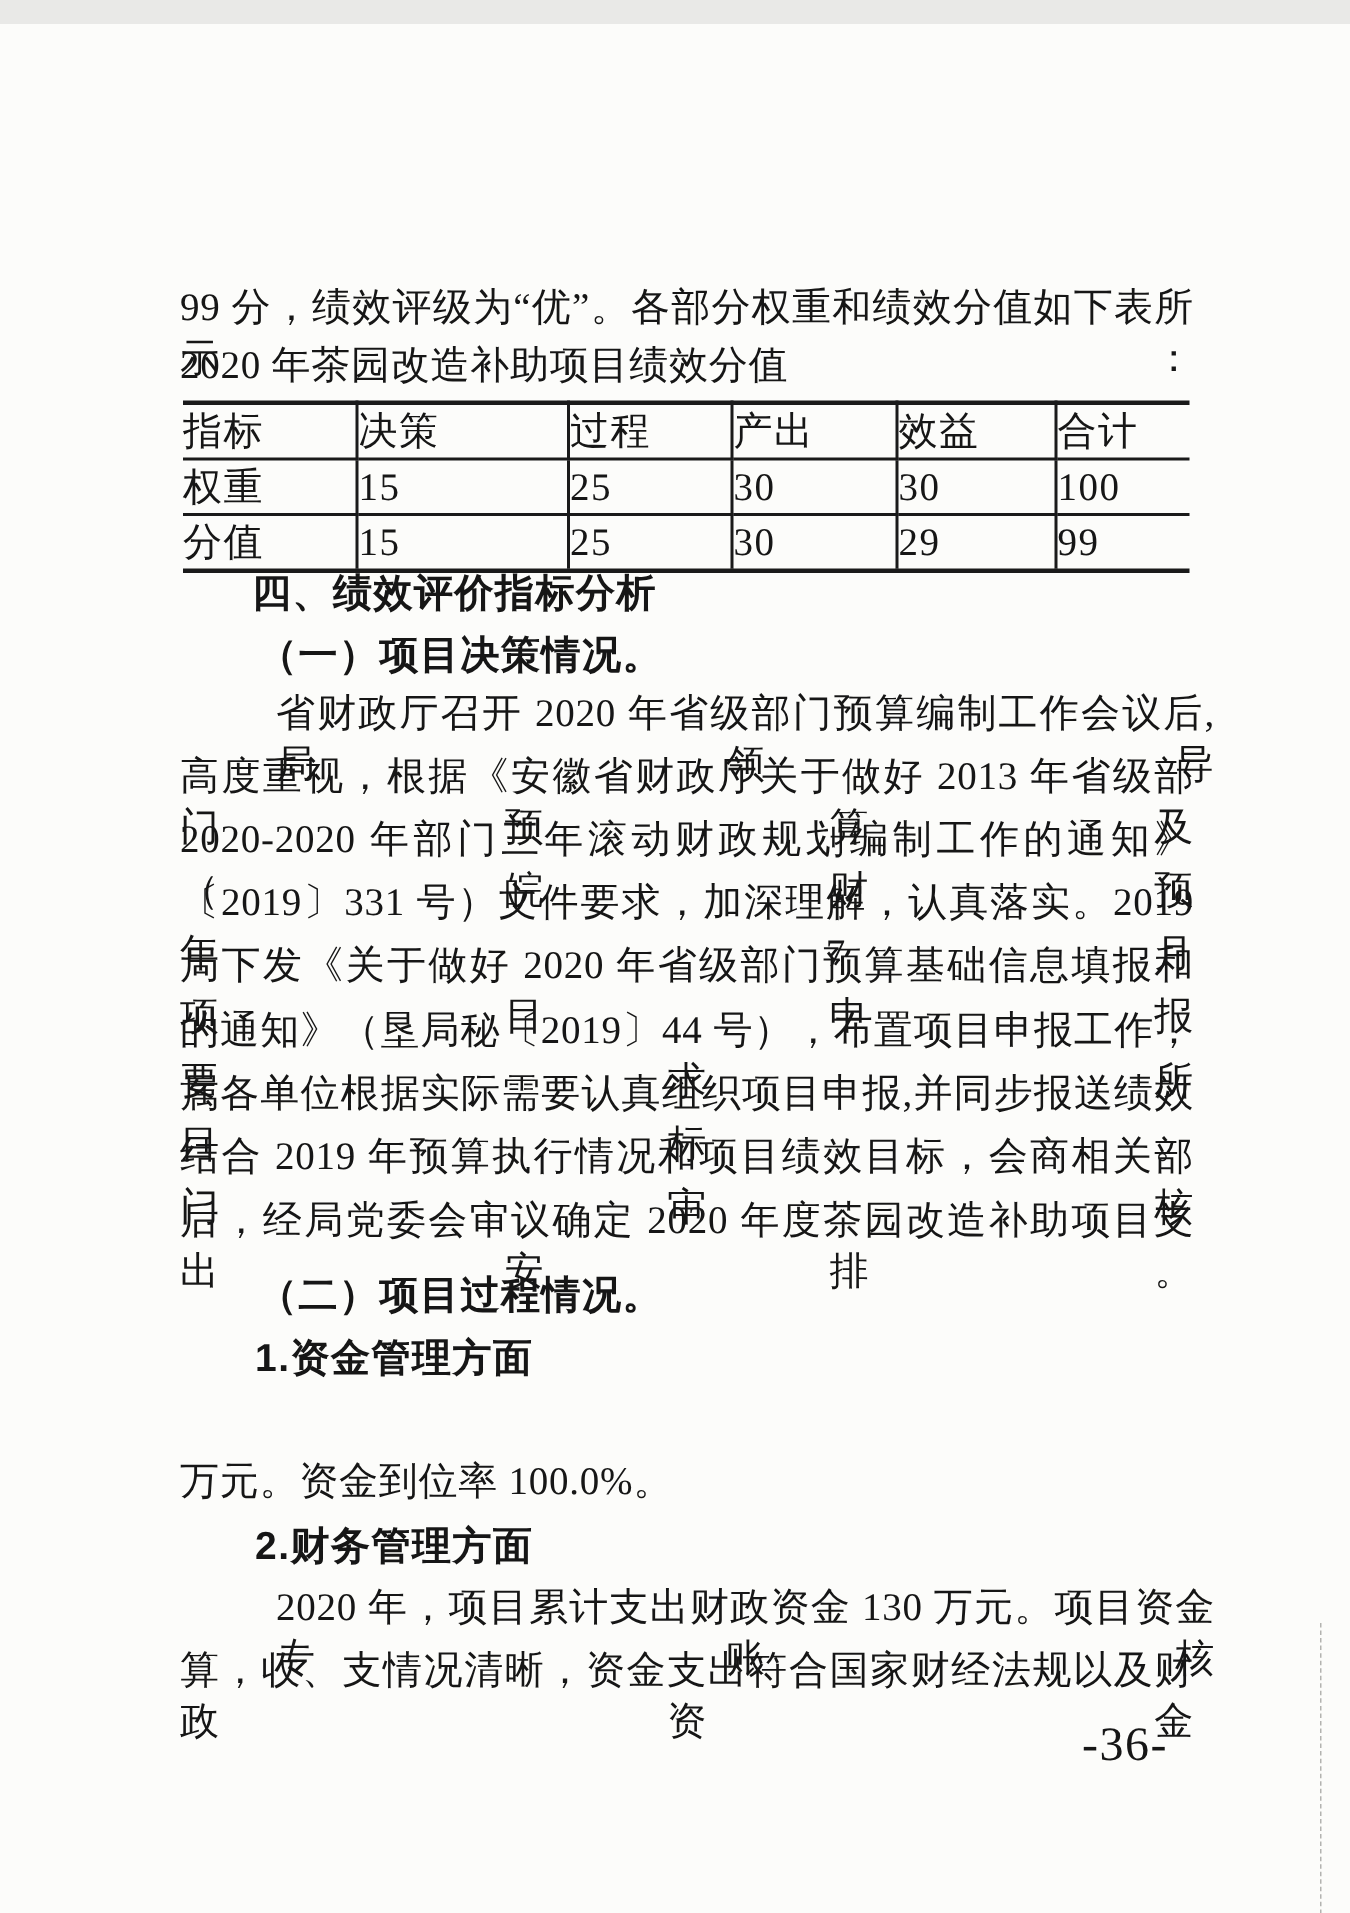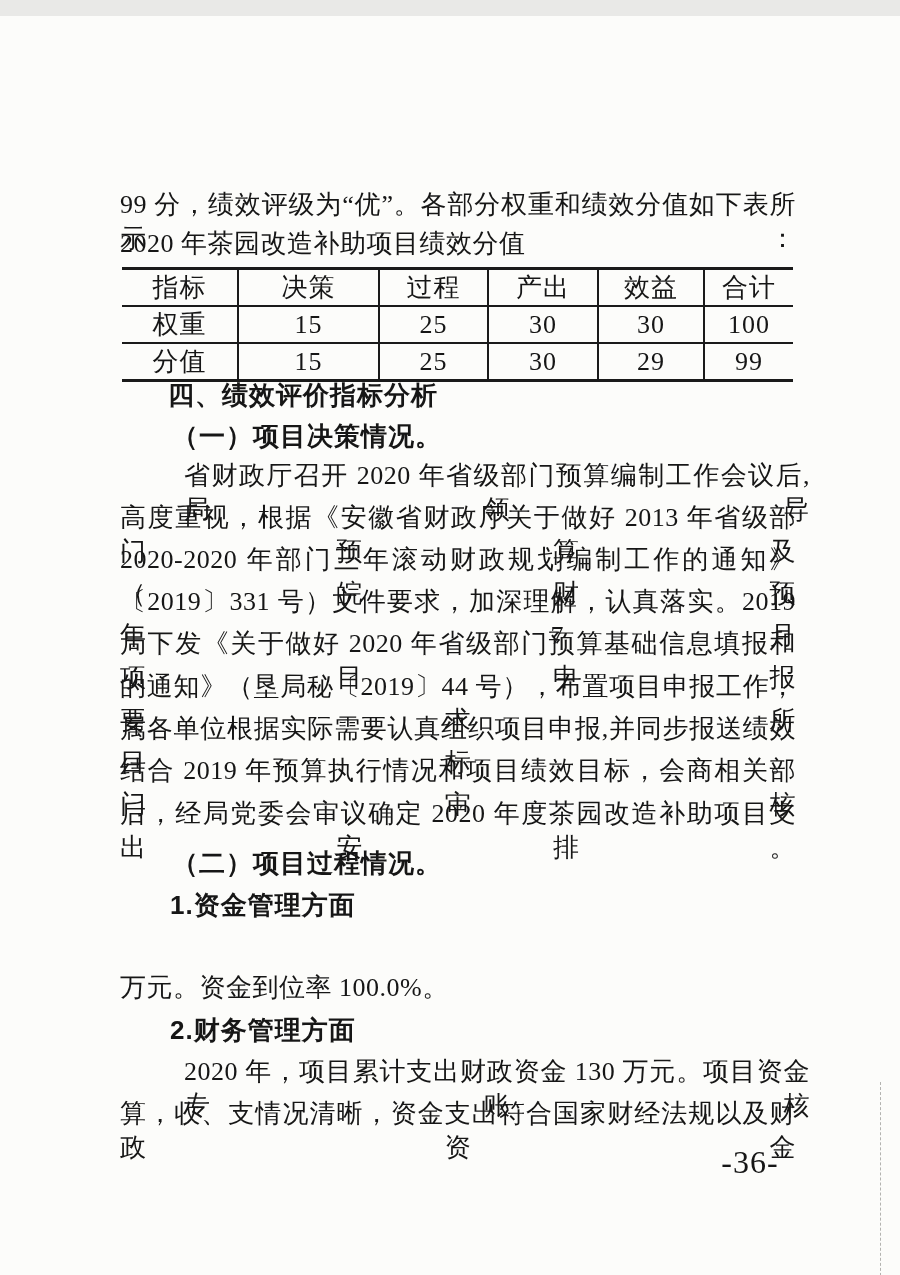--- a/index.html
+++ b/index.html
@@ -37,21 +37,21 @@
   .score-table{
     position:absolute;left:122px;top:251px;
     width:671px;
     border-collapse:collapse;table-layout:fixed;
     border-top:3px solid #1a1a1a;
     border-bottom:3px solid #1a1a1a;
     font-size:26px;color:#161616;
   }
   .score-table td{
     height:31px;
-    text-align:center;vertical-align:middle;
+    text-align:left;vertical-align:middle;
     padding:0;
     border-right:2px solid #1a1a1a;
     letter-spacing:1px;
   }
   .score-table td:last-child{border-right:none;}
   .score-table tr.rule td{border-bottom:2px solid #1a1a1a;}
   .page-number{
     position:absolute;top:1128px;left:700px;width:100px;
     text-align:center;font-size:32px;letter-spacing:1px;
   }

